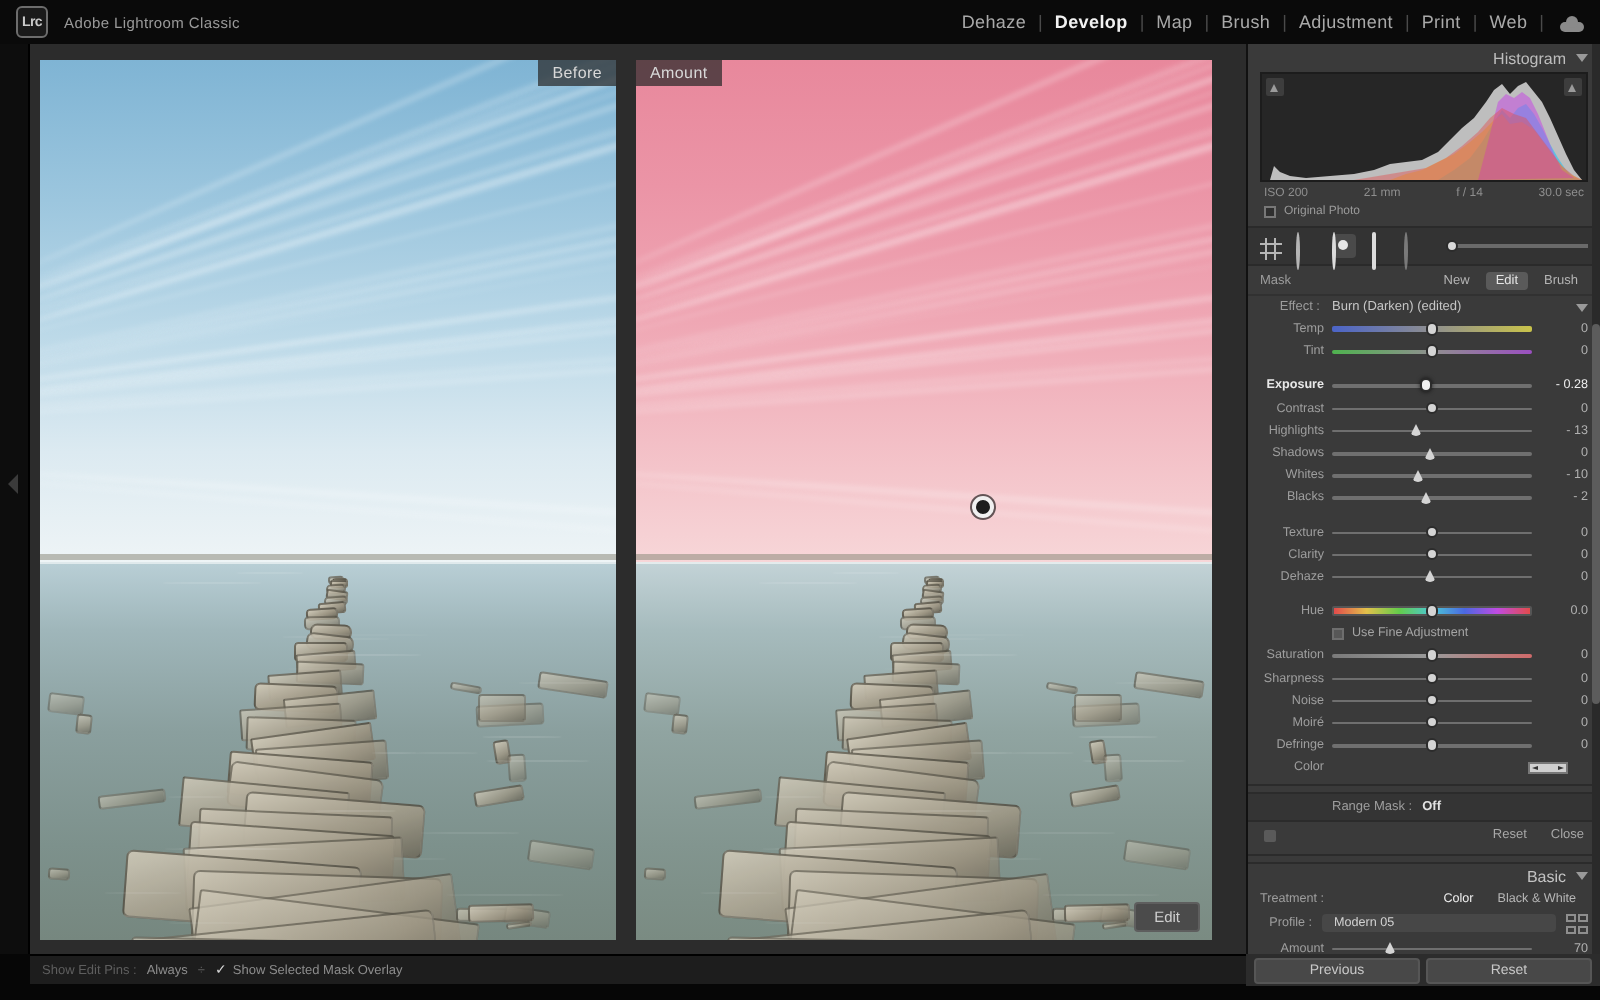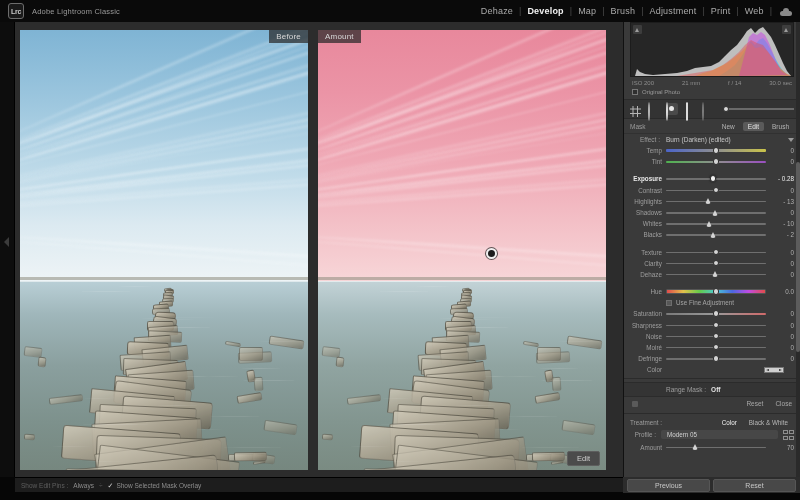--- a/index.html
+++ b/index.html
@@ -491,20 +491,24 @@
     <span class="bb-txt">Always</span>
     <span class="bb-txt bb-dim">÷</span>
     <span class="chk">
       <span class="tick">✓</span>
       <span class="bb-txt">Show Selected Mask Overlay</span>
     </span>
   </div>
 
   <div class="right">
 
+    <div class="panel-head">
+      <span class="t">Histogram</span>
+      <span class="tri-down"></span>
+    </div>
 
     <div class="histo-box">
       <div class="histo-corner l"></div>
       <div class="histo-corner r"></div>
       <svg width="163" height="53" viewBox="0 0 163 53" style="position:absolute;left:0;top:0;">
         <polygon points="4,53 6,46 9,49 14,51 22,52 34,51 46,50 56,48 64,45 72,44 80,43 88,39 94,33 100,27 106,22 112,14 116,8 120,5 124,10 128,6 132,4 136,9 140,14 144,22 148,31 152,40 156,48 160,53" fill="#d9d9d9" opacity=".85"></polygon>
         <polygon points="88,53 96,48 104,42 110,34 116,24 120,18 124,22 128,17 132,15 136,20 140,27 144,35 148,42 152,48 156,52 160,53" fill="#3fc6e8" opacity=".75"></polygon>
         <polygon points="64,53 72,50 80,48 88,44 96,40 104,34 110,29 116,23 120,20 124,25 130,24 136,28 142,36 148,44 154,50 160,53" fill="#e2b23a" opacity=".6"></polygon>
         <polygon points="108,53 114,30 118,14 122,10 126,12 130,9 134,12 138,20 142,30 146,40 150,48 156,52" fill="#c54be2" opacity=".55"></polygon>
         <polygon points="46,53 58,51 70,49 82,47 92,42 100,36 108,29 114,22 120,17 126,20 132,22 138,30 144,38 150,46 156,51 160,53" fill="#e05050" opacity=".45"></polygon>
@@ -725,20 +729,24 @@
     <div class="rc-row">
       <span class="rc-left-sq"></span>
       <span class="rc-btns">
         <span>Reset</span>
         <span>Close</span>
       </span>
     </div>
 
     <div class="divider"></div>
 
+    <div class="section-head">
+      <span class="t">Basic</span>
+      <span class="tri-down"></span>
+    </div>
 
     <div class="treat-row">
       <span class="k">Treatment :</span>
       <span class="o active">Color</span>
       <span class="o">Black &amp; White</span>
     </div>
 
     <div class="profile-row">
       <span class="k">Profile :</span>
       <span class="v">Modern 05</span>

